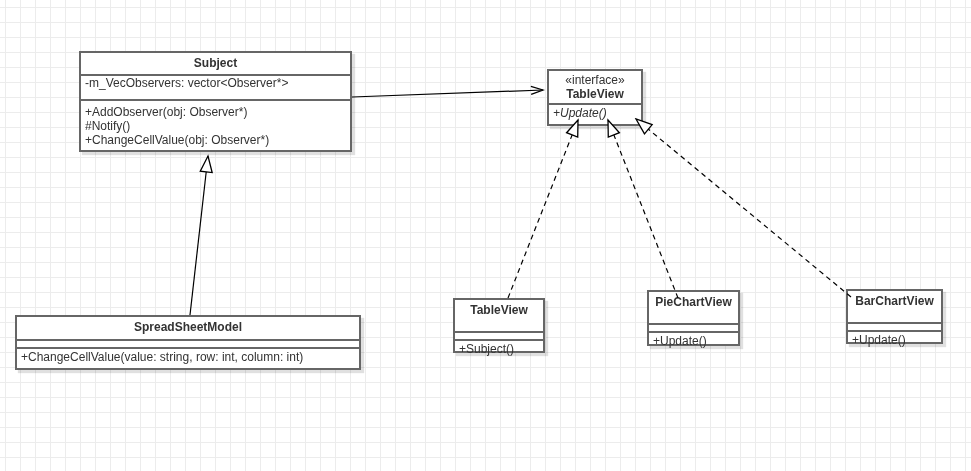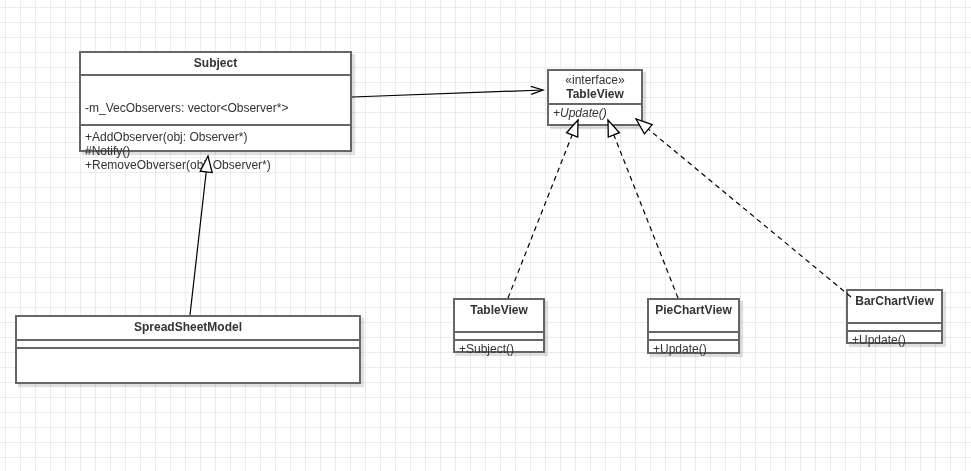--- a/index.html
+++ b/index.html
@@ -68,40 +68,40 @@
     box-sizing: border-box;
     padding: 2px 4px 0 4px;
     overflow: hidden;
     white-space: nowrap;
   }
   .m-line { line-height: 14px; }
 
   
   .box-subject   { left: 79px;  top: 51px;  width: 273px; height: 101px; }
   .box-subject .uml-title   { height: 23px; line-height: 20px; }
-  .box-subject .uml-attrs   { height: 25px; line-height: 22px; margin-top: 25px; }
+  .box-subject .uml-attrs   { height: 25px; line-height: 22px; }
   .box-subject .uml-methods { height: 67px; padding-top: 4px; }
 
   
   .box-observer  { left: 547px; top: 61px;  width: 96px;  height: 57px; margin-top: 8px; }
   .box-observer .uml-title   { height: 34px; padding-top: 2px; line-height: 14px; }
   .box-observer .uml-methods { height: 19px; padding-top: 1px; font-style: italic; line-height: 16px; }
 
   
-  .box-spreadsheet { left: 15px; top: 315px; width: 346px; height: 69px; }
+  .box-spreadsheet { left: 15px; top: 315px; width: 346px; height: 55px; }
   .box-spreadsheet .uml-title   { height: 24px; line-height: 21px; }
   .box-spreadsheet .uml-attrs   { height: 8px; }
   .box-spreadsheet .uml-methods { height: 19px; padding-top: 1px; line-height: 17px; }
 
   
   .box-view .uml-title   { height: 33px; line-height: 20px; }
   .box-view .uml-attrs   { height: 8px; }
   .box-view .uml-methods { height: 20px; padding-top: 1px; line-height: 18px; }
   .box-tableview { left: 453px; top: 298px; width: 92px; height: 55px; }
-  .box-piechart  { left: 647px; top: 298px; width: 93px; height: 56px; }
+  .box-piechart  { left: 647px; top: 290px; width: 93px; height: 56px; }
   .box-barchart  { left: 846px; top: 289px; width: 97px; height: 55px; }
 </style>
 </head>
 <body>
 
 <div class="canvas">
 
   <svg class="edges" viewBox="0 0 971 471" xmlns="http://www.w3.org/2000/svg">
     <defs>
       <marker id="mTri" markerUnits="userSpaceOnUse" markerWidth="20" markerHeight="18" refX="18" refY="8" orient="auto">
@@ -119,37 +119,40 @@
   </svg>
 
   <div class="uml-box box-subject">
     <div class="uml-title">Subject</div>
     <div class="uml-attrs">
       <div class="m-line">-m_VecObservers: vector&lt;Observer*&gt;</div>
     </div>
     <div class="uml-methods">
       <div class="m-line">+AddObserver(obj: Observer*)</div>
       <div class="m-line">#Notify()</div>
-      <div class="m-line">+RemoveObverser(obj: Observer*)</div>
+      <div class="m-line">+ChangeCellValue(obj: Observer*)</div>
     </div>
   </div>
 
   <div class="uml-box box-observer">
     <div class="uml-title">
       <div class="uml-stereotype">«interface»</div>
       <div>TableView</div>
     </div>
     <div class="uml-methods">
       <div class="m-line">+Update()</div>
     </div>
   </div>
 
   <div class="uml-box box-spreadsheet">
     <div class="uml-title">SpreadSheetModel</div>
     <div class="uml-attrs"></div>
+    <div class="uml-methods">
+      <div class="m-line">+ChangeCellValue(value: string, row: int, column: int)</div>
+    </div>
   </div>
 
   <div class="uml-box box-view box-tableview">
     <div class="uml-title">TableView</div>
     <div class="uml-attrs"></div>
     <div class="uml-methods">
       <div class="m-line">+Subject()</div>
     </div>
   </div>
 

